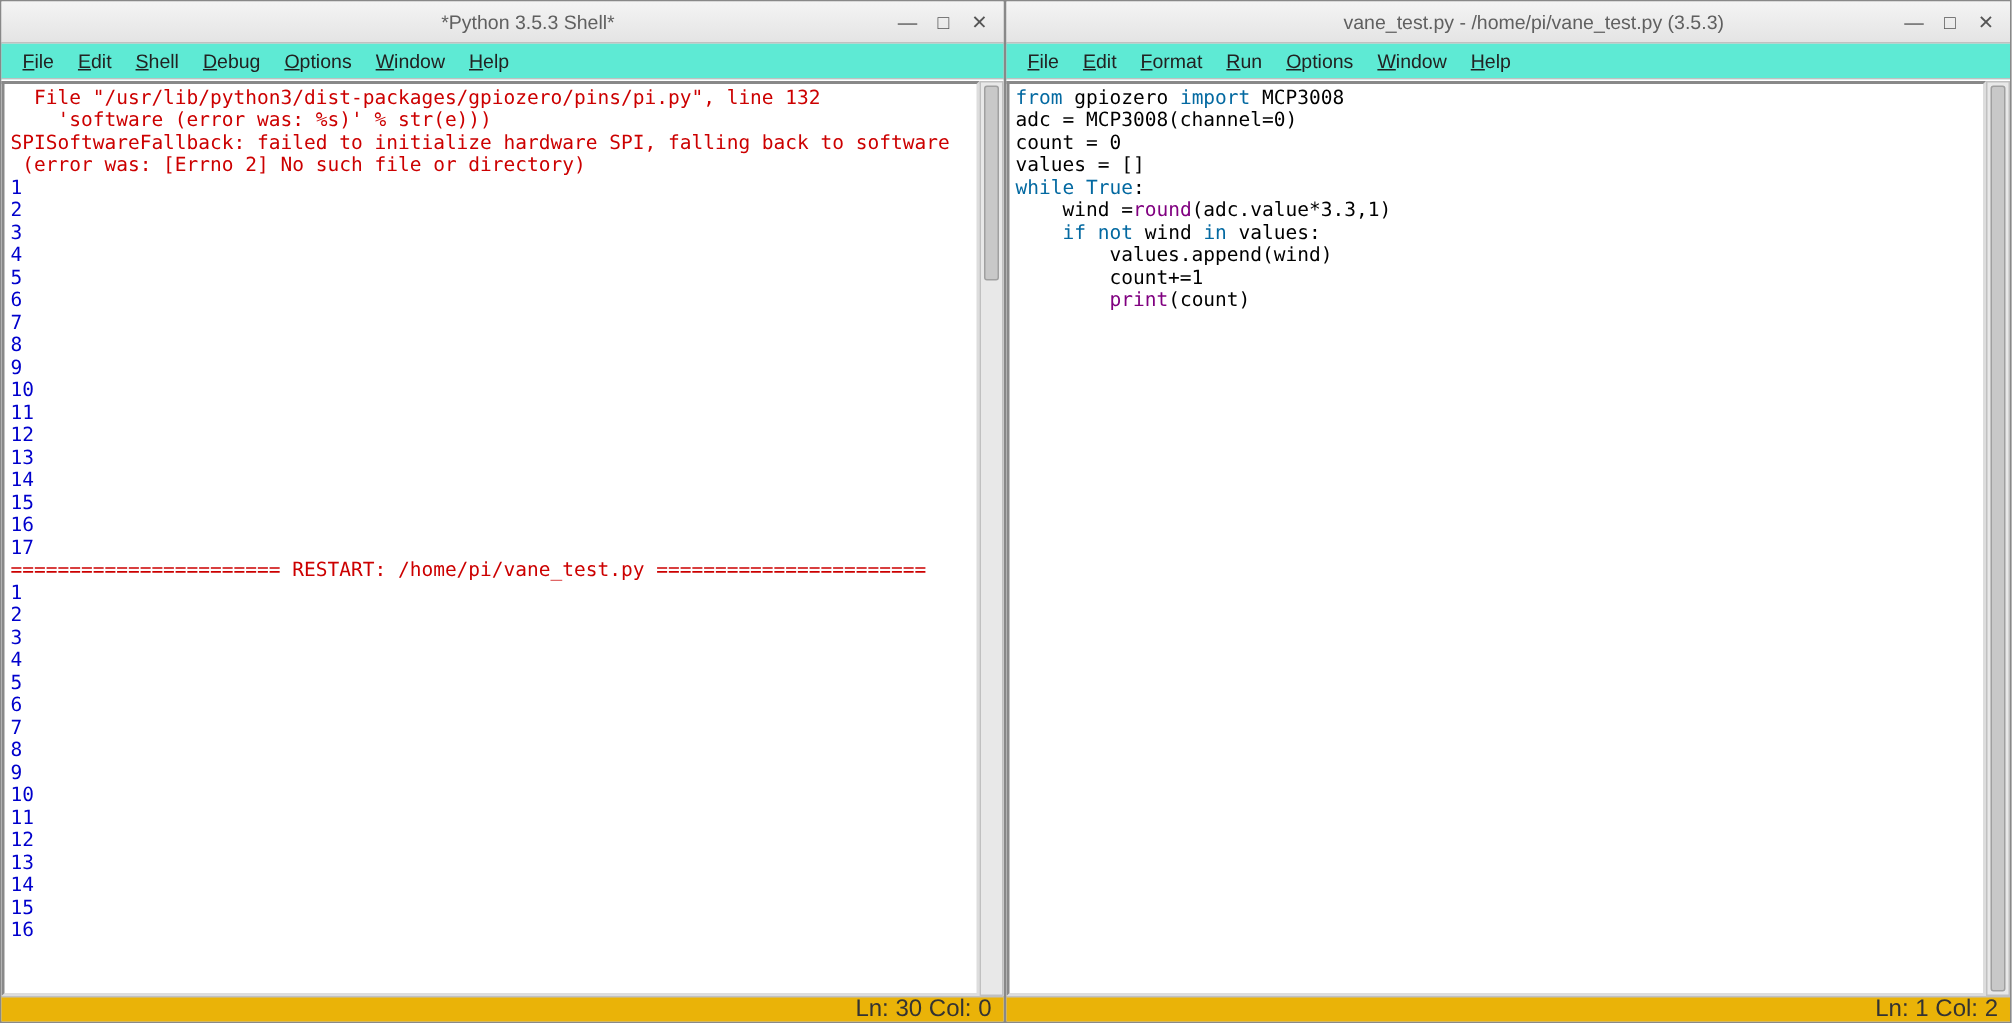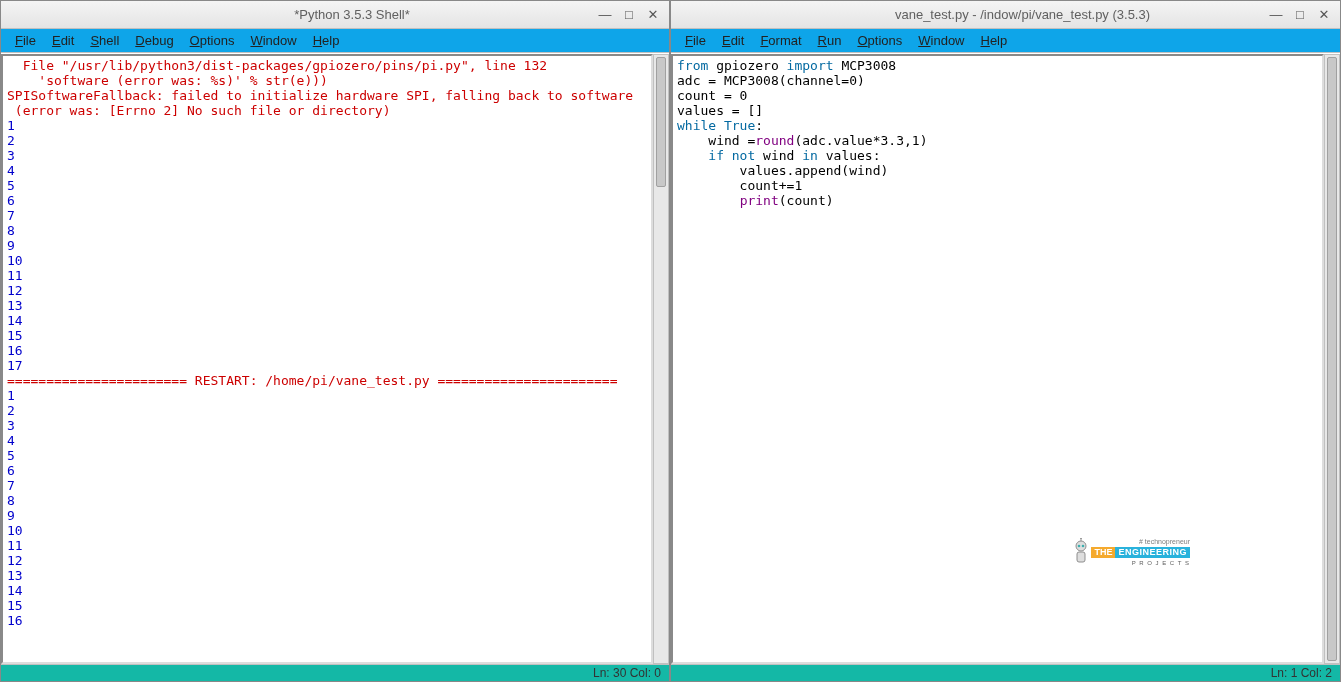--- a/index.html
+++ b/index.html
@@ -45,21 +45,21 @@
   height: 18px;
   display: flex;
   align-items: center;
   justify-content: center;
   color: #555;
   font-size: 13px;
   cursor: pointer;
 }
 .menubar {
   height: 24px;
-  background: #0ea5e9;
+  background: #5eead4;
   border-bottom: 1px solid #c0c0c0;
   display: flex;
   align-items: center;
   padding: 0 6px;
   gap: 0;
 }
 .menu-item {
   padding: 2px 8px;
   cursor: pointer;
   color: #222;
@@ -92,27 +92,27 @@
 }
 .scroll-thumb {
   position: absolute;
   left: 2px; right: 2px;
   background: #c8c8c8;
   border: 1px solid #a0a0a0;
   border-radius: 2px;
 }
 .statusbar {
   height: 17px;
-  background: #14b8a6;
+  background: #eab308;
   border-top: 1px solid #c0c0c0;
   display: flex;
   justify-content: flex-end;
   align-items: center;
   padding: 0 8px;
-  font-size: 12px;
+  font-size: 16px;
   color: #333;
 }
 .tok-err { color: #cc0000; }
 .tok-out { color: #0000cc; }
 .tok-txt { color: #000; }
 .tok-kw  { color: #0369a1; }
 .tok-bi  { color: #800080; }
 .watermark {
   position: absolute;
   right: 150px;
@@ -163,56 +163,38 @@
       <div class="scroll-thumb" style="top:2px;height:130px"></div>
     </div>
   </div>
   <div class="statusbar">
     <span>Ln: 30  Col: 0</span>
   </div>
 </div>
 
 <div class="window right">
   <div class="titlebar">
-    <span>vane_test.py - /indow/pi/vane_test.py (3.5.3)</span>
+    <span>vane_test.py - /home/pi/vane_test.py (3.5.3)</span>
     <div class="win-controls">
       <div class="win-btn">—</div>
       <div class="win-btn">□</div>
       <div class="win-btn">✕</div>
     </div>
   </div>
   <div class="menubar" id="right-menubar">
       <div class="menu-item"><span class="ul">F</span>ile</div>
       <div class="menu-item"><span class="ul">E</span>dit</div>
       <div class="menu-item"><span class="ul">F</span>ormat</div>
       <div class="menu-item"><span class="ul">R</span>un</div>
       <div class="menu-item"><span class="ul">O</span>ptions</div>
       <div class="menu-item"><span class="ul">W</span>indow</div>
       <div class="menu-item"><span class="ul">H</span>elp</div>
     </div>
   <div class="editor-wrap">
     <div class="editor" id="right-editor"><div><span class="tok-kw">from</span><span> gpiozero </span><span class="tok-kw">import</span><span> MCP3008</span></div><div><span>adc = MCP3008(channel=0)</span></div><div><span>count = 0</span></div><div><span>values = []</span></div><div><span class="tok-kw">while</span><span> </span><span class="tok-kw">True</span><span>:</span></div><div><span>    wind =</span><span class="tok-bi">round</span><span>(adc.value*3.3,1)</span></div><div><span>    </span><span class="tok-kw">if</span><span> </span><span class="tok-kw">not</span><span> wind </span><span class="tok-kw">in</span><span> values:</span></div><div><span>        values.append(wind)</span></div><div><span>        count+=1</span></div><div><span>        </span><span class="tok-bi">print</span><span>(count)</span></div></div>
     <div class="scrollbar">
       <div class="scroll-thumb" style="top:2px;bottom:2px"></div>
     </div>
-    <div class="watermark">
-      <svg class="robot" viewBox="0 0 20 30">
-        <circle cx="10" cy="8" r="5" fill="#ddd" stroke="#888"></circle>
-        <circle cx="8" cy="8" r="1.3" fill="#3aa"></circle>
-        <circle cx="12" cy="8" r="1.3" fill="#3aa"></circle>
-        <rect x="6" y="14" width="8" height="10" rx="2" fill="#ddd" stroke="#888"></rect>
-        <line x1="10" y1="3" x2="10" y2="0" stroke="#888"></line>
-        <circle cx="10" cy="0" r="1" fill="#888"></circle>
-      </svg>
-      <div class="tag">
-        <div class="small"># technopreneur</div>
-        <div class="row">
-          <span class="the">THE</span>
-          <span class="eng">ENGINEERING</span>
-        </div>
-        <div class="proj">P R O J E C T S</div>
-      </div>
-    </div>
   </div>
   <div class="statusbar">
     <span>Ln: 1  Col: 2</span>
   </div>
 </div>
 
 </body></html>

